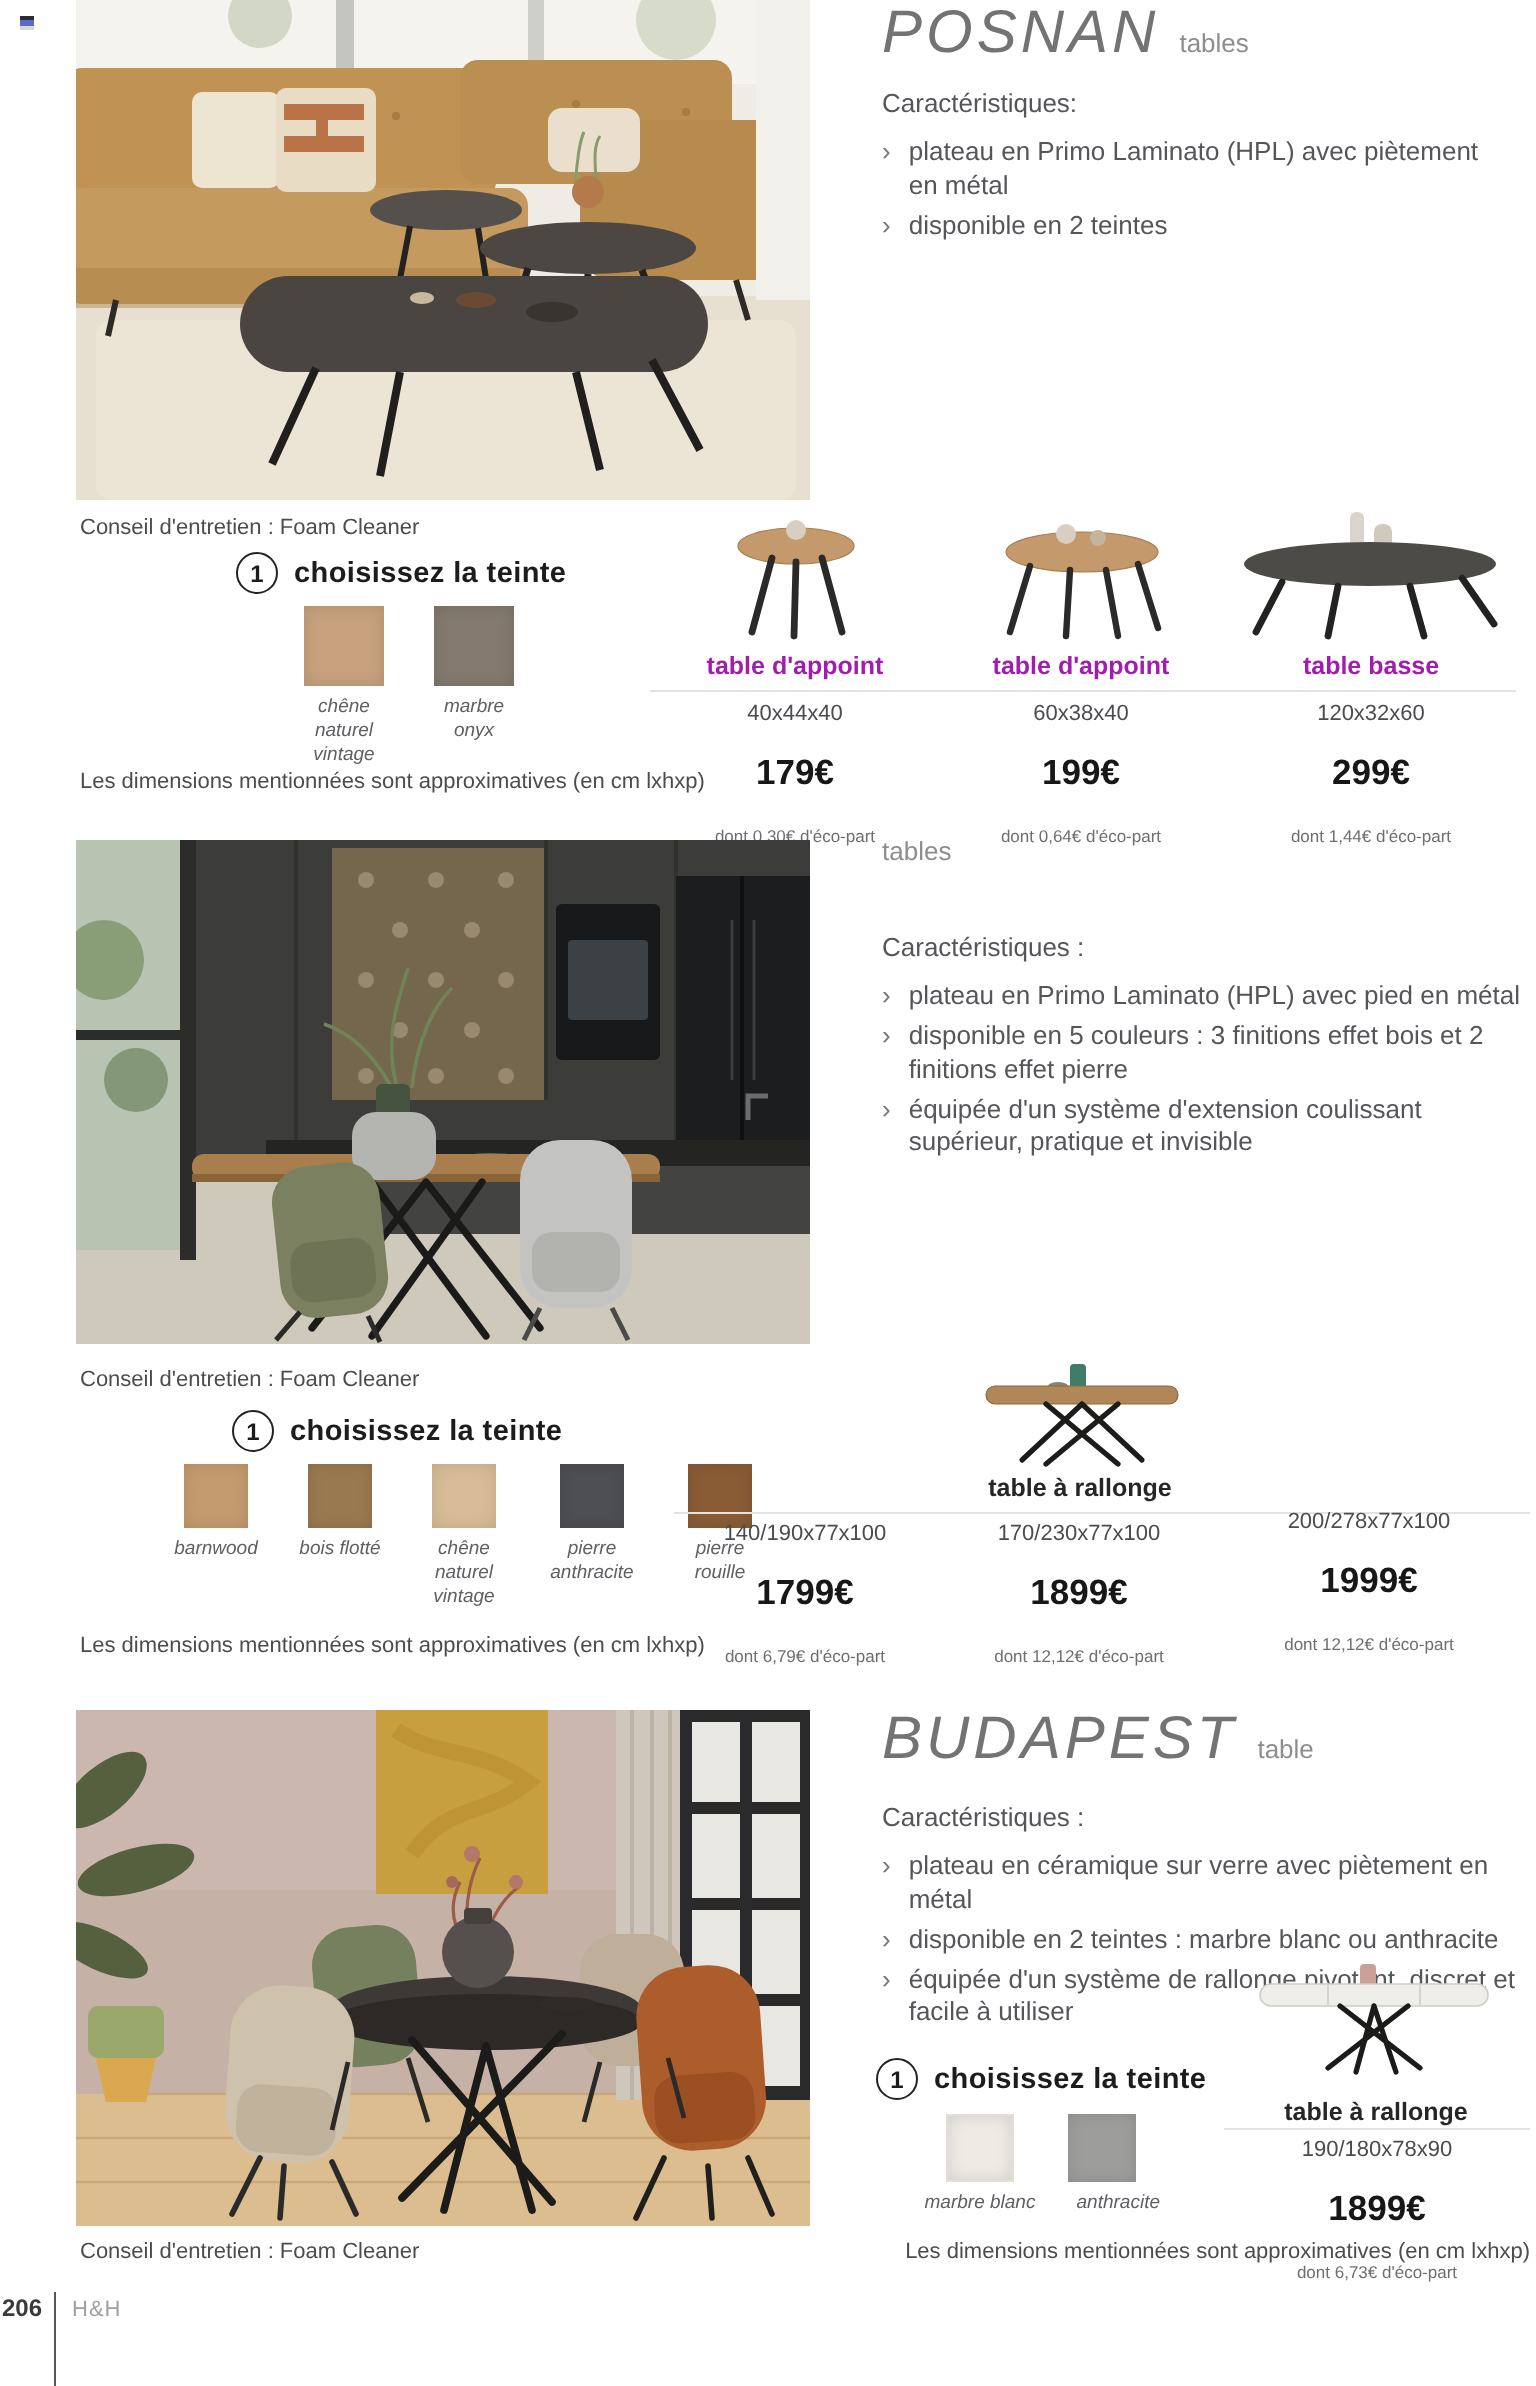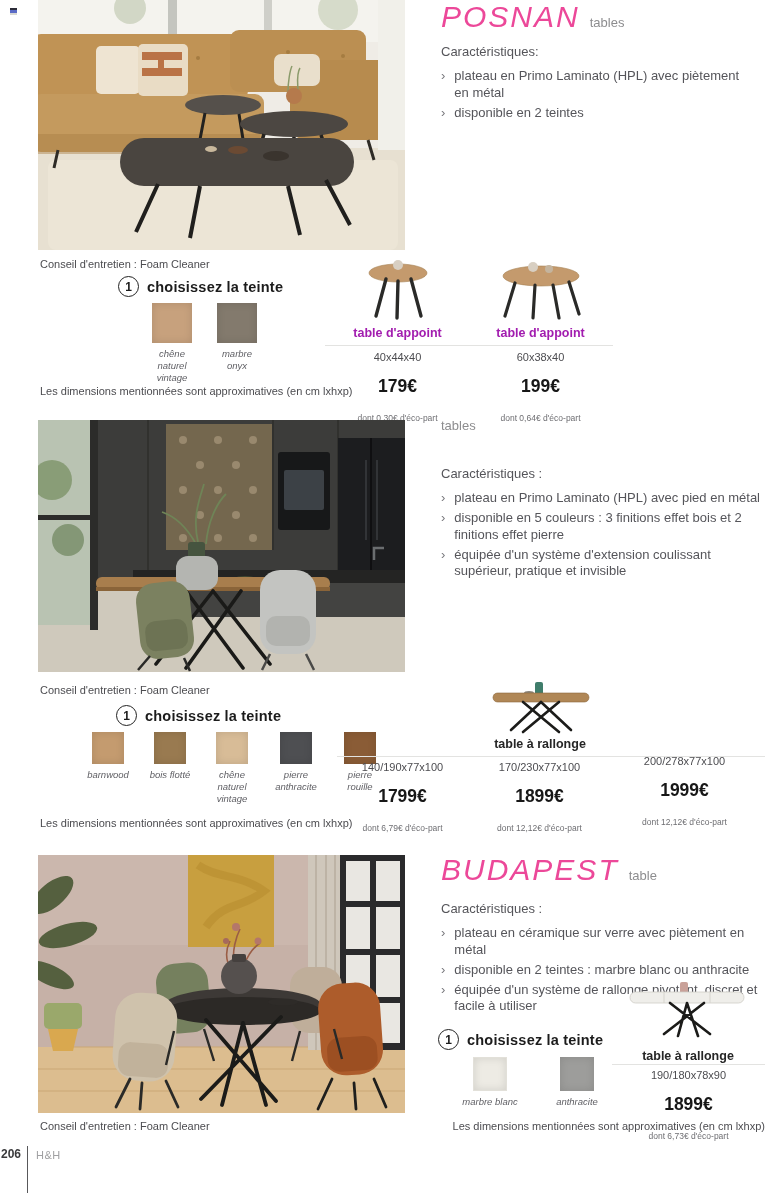--- a/index.html
+++ b/index.html
@@ -4,21 +4,21 @@
 <style>
   * { margin:0; padding:0; box-sizing:border-box; }
   html,body { background:#fff; }
   body { font-family:"Liberation Sans", sans-serif; color:#3d3d3f; }
   #page { position:relative; width:768px; height:1193px; background:#fff; overflow:hidden; }
 
   .photo { position:absolute; left:38px; overflow:hidden; background:#e8e4de; }
   .photo svg { display:block; }
 
   .heading { position:absolute; left:441px; display:flex; align-items:baseline; gap:10px; }
-  .heading .title { font-size:30px; font-style:italic; font-weight:300; letter-spacing:2px; color:#ec4899; }
+  .heading .title { font-size:30px; font-style:italic; font-weight:300; letter-spacing:2px; color:#737373; }
   .heading .sub { font-size:13px; color:#8d8d8f; }
 
   .features { position:absolute; left:441px; font-size:13px; color:#55555a; line-height:1.3; }
   .features .ftitle { margin-bottom:7px; }
   .feat { display:flex; gap:9px; margin-bottom:3px; }
   .feat .bullet { color:#77777c; flex:0 0 auto; }
 
   .note { position:absolute; font-size:11px; color:#4c4c50; }
 
   .choose { position:absolute; display:flex; align-items:center; gap:8px; }
@@ -161,20 +161,35 @@
           <path d="M26 25 16 58 M46 27 44 60 M64 27 70 60 M80 24 90 56" stroke="#2a2a28" stroke-width="3.2" stroke-linecap="round"></path>
         </svg>
     </div>
     <div class="pname">table d'appoint</div>
     <div class="pdivider"></div>
     <div class="pdims">60x38x40</div>
     <div class="pprice">199€</div>
     <div class="peco">dont 0,64€ d'éco-part</div>
   </div>
 
+  <div class="prodcol" style="left:613px;top:252px;">
+    <div class="thumb">
+      <svg width="145" height="68" viewBox="0 0 145 68">
+          <rect x="62" y="2" width="7" height="18" rx="3" fill="#d9d5cc"></rect>
+          <rect x="74" y="8" width="9" height="14" rx="4" fill="#cfc9be"></rect>
+          <ellipse cx="72" cy="28" rx="63" ry="11" fill="#4d4b48"></ellipse>
+          <path d="M28 37 15 62 M56 39 51 64 M92 39 99 64 M118 35 134 58" stroke="#222220" stroke-width="3.4" stroke-linecap="round"></path>
+        </svg>
+    </div>
+    <div class="pname">table basse</div>
+    <div class="pdivider"></div>
+    <div class="pdims">120x32x60</div>
+    <div class="pprice">299€</div>
+    <div class="peco">dont 1,44€ d'éco-part</div>
+  </div>
 
   <div class="note" style="left:40px;top:385px;">Les dimensions mentionnées sont approximatives (en cm lxhxp)</div>
 
   <div class="photo" style="top:420px;width:367px;height:252px;">
     <svg width="367" height="252" viewBox="0 0 367 252">
       <rect width="367" height="252" fill="#cfc9bc"></rect>
       <rect width="367" height="162" fill="#3c3c3a"></rect>
       <rect x="0" y="0" width="58" height="205" fill="#b9c3b2"></rect>
       <circle cx="14" cy="60" r="20" fill="#7d9368" opacity=".8"></circle>
       <circle cx="30" cy="120" r="16" fill="#6e855c" opacity=".7"></circle>
@@ -395,28 +410,28 @@
     <div class="pdims" style="margin-top:0;">190/180x78x90</div>
     <div class="pprice">1899€</div>
     <div class="peco">dont 6,73€ d'éco-part</div>
   </div>
 
   <div class="choose" style="left:438px;top:1029px;">
     <span class="circle">1</span>
     <span class="clabel">choisissez la teinte</span>
   </div>
 
-  <div class="swatches" style="left:458px;top:1057px;gap:26px;">
+  <div class="swatches" style="left:458px;top:1057px;">
     <div class="swatchcol">
       <span class="swatch" style="width: 34px; height: 34px; border: 1px solid rgb(226, 224, 217); background: rgb(237, 235, 228);"></span>
       <span class="swlabel" style="width:64px;">marbre blanc</span>
     </div>
     <div class="swatchcol">
       <span class="swatch" style="width: 34px; height: 34px; background: rgb(157, 157, 155);"></span>
-      <span class="swlabel" style="width:58px;">anthracite</span>
+      <span class="swlabel" style="width:58px;text-align:right;">anthracite</span>
     </div>
   </div>
 
   <div class="note" style="left:40px;top:1120px;">Conseil d'entretien : Foam Cleaner</div>
   <div class="note" style="right:3px;top:1120px;">Les dimensions mentionnées sont approximatives (en cm lxhxp)</div>
 
   <div class="footer-num">206</div>
   <div class="footer-line"></div>
   <div class="footer-brand">H&amp;H</div>
 

